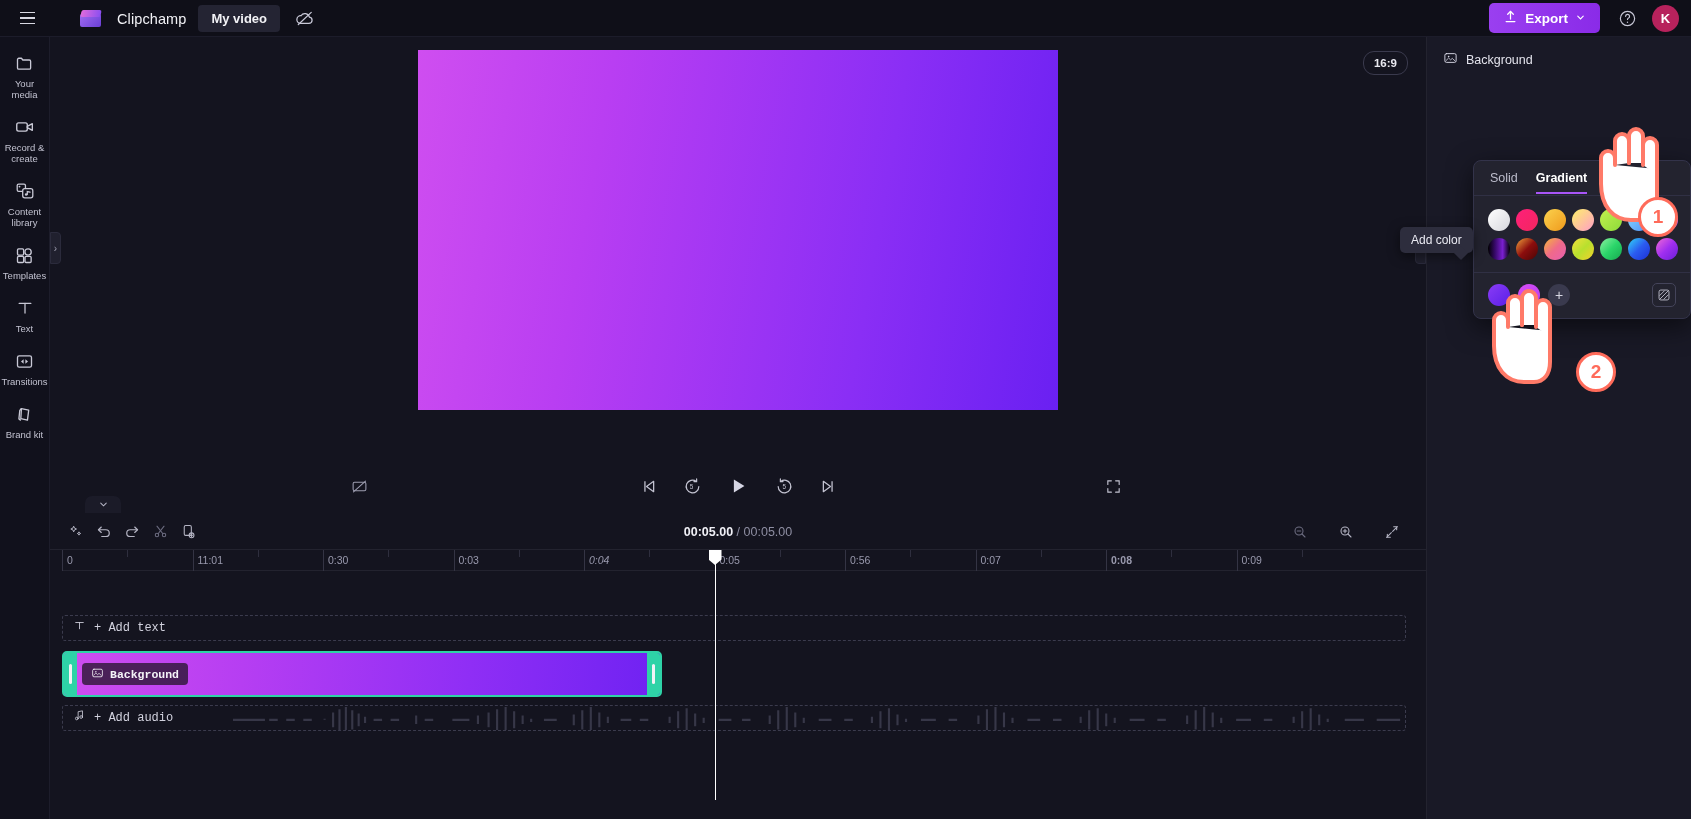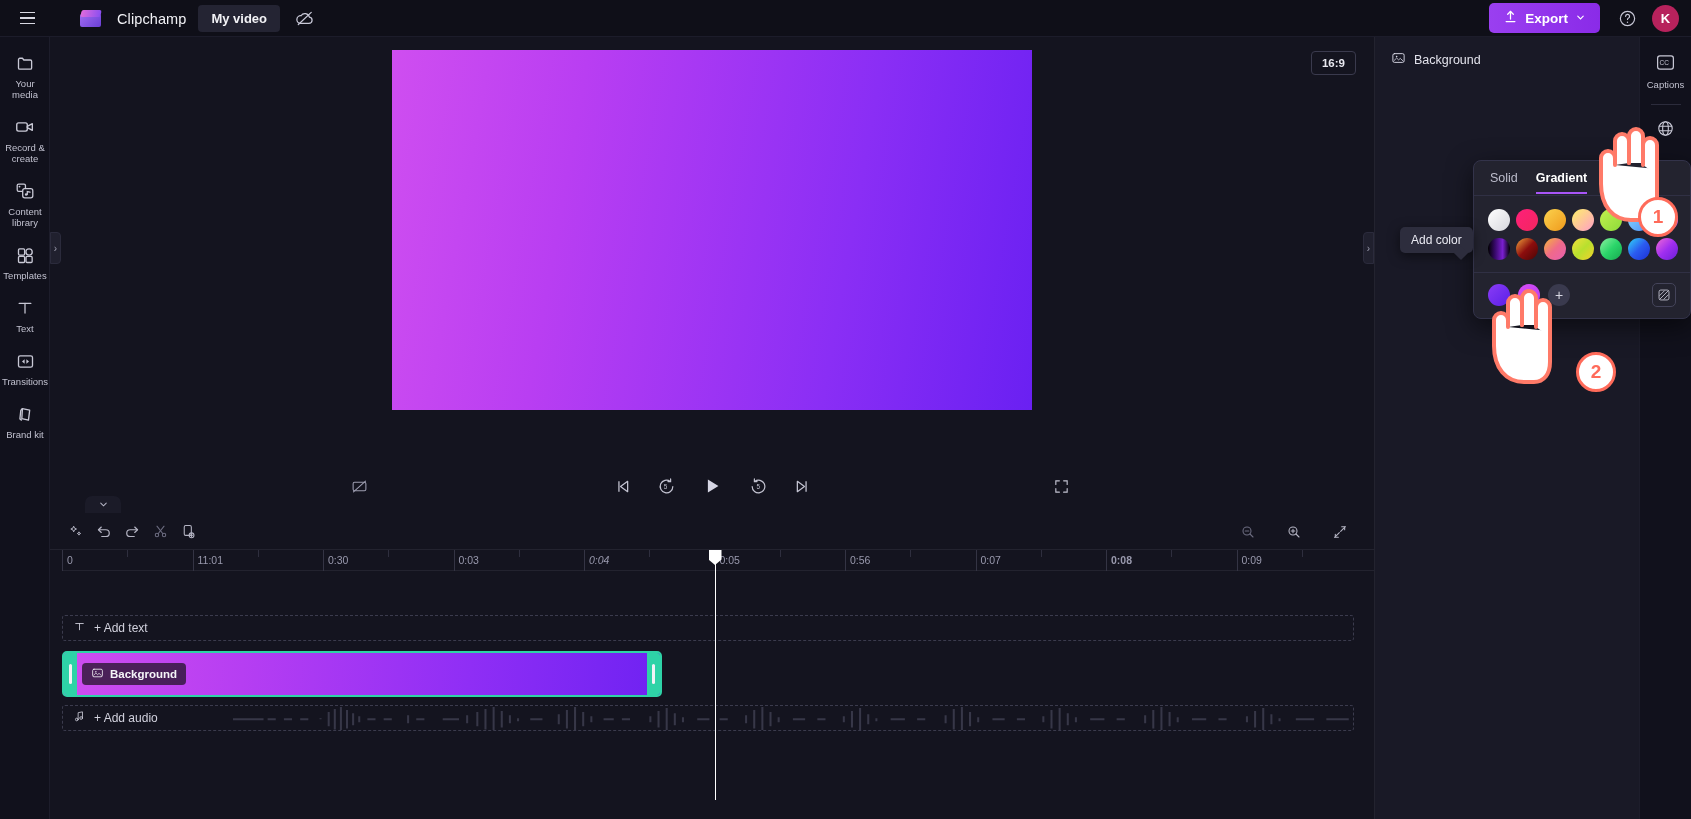--- a/index.html
+++ b/index.html
@@ -49,36 +49,36 @@
     margin-left: 12px; cursor:pointer;
   }
 
   
   .body { flex:1; display:flex; min-height:0; position: relative; }
 
   
   .leftrail {
     width: 50px; flex:0 0 50px; background:#11111c;
     border-right: 1px solid #1d1d2b;
-    display:flex; flex-direction:column; align-items:flex-start;
+    display:flex; flex-direction:column; align-items:center;
     padding-top: 8px;
   }
   .rail-item {
     width: 50px; padding: 7px 2px 6px; display:flex; flex-direction:column;
     align-items:center; gap:4px; cursor:pointer; margin-bottom: 3px;
   }
   .rail-icon { width: 22px; height:22px; display:flex; align-items:center; justify-content:center; color:#c9c9d6; }
   .rail-label { font-size: 9.5px; line-height: 11px; text-align:center; color:#c2c2d0; }
 
   
   .center { flex:1; display:flex; flex-direction:column; min-width:0; background:#14141f; position:relative; }
   .stage { flex:1; position:relative; display:flex; align-items:center; justify-content:center; min-height:0; }
   .ratio-badge {
     position:absolute; top: 14px; right: 18px;
-    border:1px solid #3a3a4d; border-radius:4px;
+    border:1px solid #3a3a4d; border-radius:11px;
     padding: 5px 10px; font-size: 11.5px; font-weight:bold; color:#e9e9f0; cursor:pointer;
   }
   .canvas {
     width: 640px; height: 360px; margin-top: -36px;
     background: linear-gradient(100deg,#cf4ef0 0%, #b93ef2 28%, #8a2ef5 70%, #6a20f2 100%);
   }
   .collapse-handle {
     position:absolute; top: 50%; transform: translateY(-50%);
     width: 11px; height: 32px; background:#20202e; border:1px solid #2b2b3c;
     display:flex; align-items:center; justify-content:center; color:#9d9dae; font-size:10px; cursor:pointer;
@@ -108,21 +108,21 @@
   .tl-time { position:absolute; left:0; right:0; text-align:center; font-size: 12.5px; pointer-events:none; }
   .tl-time b { color:#f0f0f6; font-weight: bold; }
   .tl-time span { color:#8e8ea2; }
   .tl-zooms { position:absolute; right: 20px; display:flex; align-items:center; gap: 18px; }
 
   .ruler { height: 21px; flex:0 0 21px; position:relative; border-bottom:1px solid #23232f; margin-left: 12px; }
   .tick { position:absolute; top:0; height: 21px; width:1px; background:#343444; }
   .tick.minor { height: 7px; top:0; background:#2e2e3e; }
   .tick-label { position:absolute; top: 4px; font-size: 10.5px; color:#9999ad; padding-left: 5px; }
 
-  .tracks { flex:1; position:relative; margin-left: 12px; }
+  .tracks { flex:1; position:relative; margin-left: 12px; font-family: Liberation Mono, monospace; }
   .track-text {
     position:absolute; left:0; right: 20px; top: 44px; height: 26px;
     border: 1px dashed #3b3b4d; border-radius: 3px;
     display:flex; align-items:center; padding-left: 10px; gap:8px; cursor:pointer;
   }
   .track-add-label { font-size: 12px; color:#d2d2de; }
   .clip-row { position:absolute; left: 0; top: 80px; height: 46px; }
   .clip {
     position: relative; width: 600px; height: 46px; border: 2px solid #2ed3a7; border-radius: 5px;
     background: linear-gradient(95deg,#cf4ef0 0%, #b63ef2 30%, #8f2ef5 68%, #6f22f2 100%);
@@ -449,20 +449,25 @@
             </svg>
           </div>
           <div class="tl-tool">
             <svg width="17" height="17" viewBox="0 0 24 24" fill="none" stroke="#b5b5c4" stroke-width="1.5" stroke-linejoin="round">
               <rect x="6" y="3.5" width="10" height="14" rx="2"></rect>
                 <circle cx="16.3" cy="17.3" r="3.4"></circle>
               <path d="M16.3 15.6v3.4M14.6 17.3h3.4" stroke-linecap="round"></path>
             </svg>
           </div>
 
+          <div class="tl-time">
+            <b>00:05.00</b>
+            <span>/</span>
+            <span>00:05.00</span>
+          </div>
 
           <div class="tl-zooms">
             <div class="tl-tool dim">
               <svg width="16" height="16" viewBox="0 0 24 24" fill="none" stroke="#6c6c80" stroke-width="1.6" stroke-linecap="round">
                 <circle cx="10.5" cy="10.5" r="6"></circle>
                   <path d="M15 15l4.5 4.5"></path>
                   <path d="M7.8 10.5h5.4"></path>
               </svg>
             </div>
             <div class="tl-tool">
@@ -590,41 +595,20 @@
             <rect x="3" y="4" width="18" height="14" rx="2.5"></rect>
             <path d="M5 15l4-4 3.2 3 2.6-2.4L19 15.4" stroke-width="1.3"></path>
             <circle cx="9" cy="8.6" r="1.3" fill="#d9d9e6" stroke="none"></circle>
           </svg>
         </span>
         <span class="rp-head-label">Background</span>
       </div>
 
     </div>
 
-    <div class="rightrail">
-      <div class="rr-item">
-        <span>
-          <svg width="21" height="19" viewBox="0 0 24 21" fill="none" stroke="#c9c9d6" stroke-width="1.4">
-            <rect x="3" y="3" width="18" height="15" rx="2.6"></rect>
-            <text x="5.2" y="13.6" font-size="7.4" fill="#c9c9d6" stroke="none" font-family="Liberation Sans">CC</text>
-          </svg>
-        </span>
-        <span class="rr-label">Captions</span>
-      </div>
-      <div class="rr-div"></div>
-      <div class="rr-item">
-        <span>
-          <svg width="19" height="19" viewBox="0 0 24 24" fill="none" stroke="#c9c9d6" stroke-width="1.4">
-            <circle cx="12" cy="12" r="8.5"></circle>
-              <ellipse cx="12" cy="12" rx="3.6" ry="8.5"></ellipse>
-              <path d="M3.9 9.2h16.2M3.9 14.8h16.2"></path>
-          </svg>
-        </span>
-      </div>
-    </div>
 
     <div class="popover">
       <div class="pop-tabs">
         <div class="pop-tab">Solid</div>
         <div class="pop-tab active" style="border-bottom-color: rgb(168, 85, 247);">Gradient</div>
       </div>
       <div class="pop-tabs-underline"></div>
       <div class="pop-grid" id="preset-grid">
           <div class="sw" style="background: linear-gradient(135deg, rgb(255, 255, 255), rgb(215, 215, 221));"></div>
           <div class="sw" style="background: linear-gradient(135deg, rgb(255, 31, 122), rgb(242, 39, 95));"></div>

